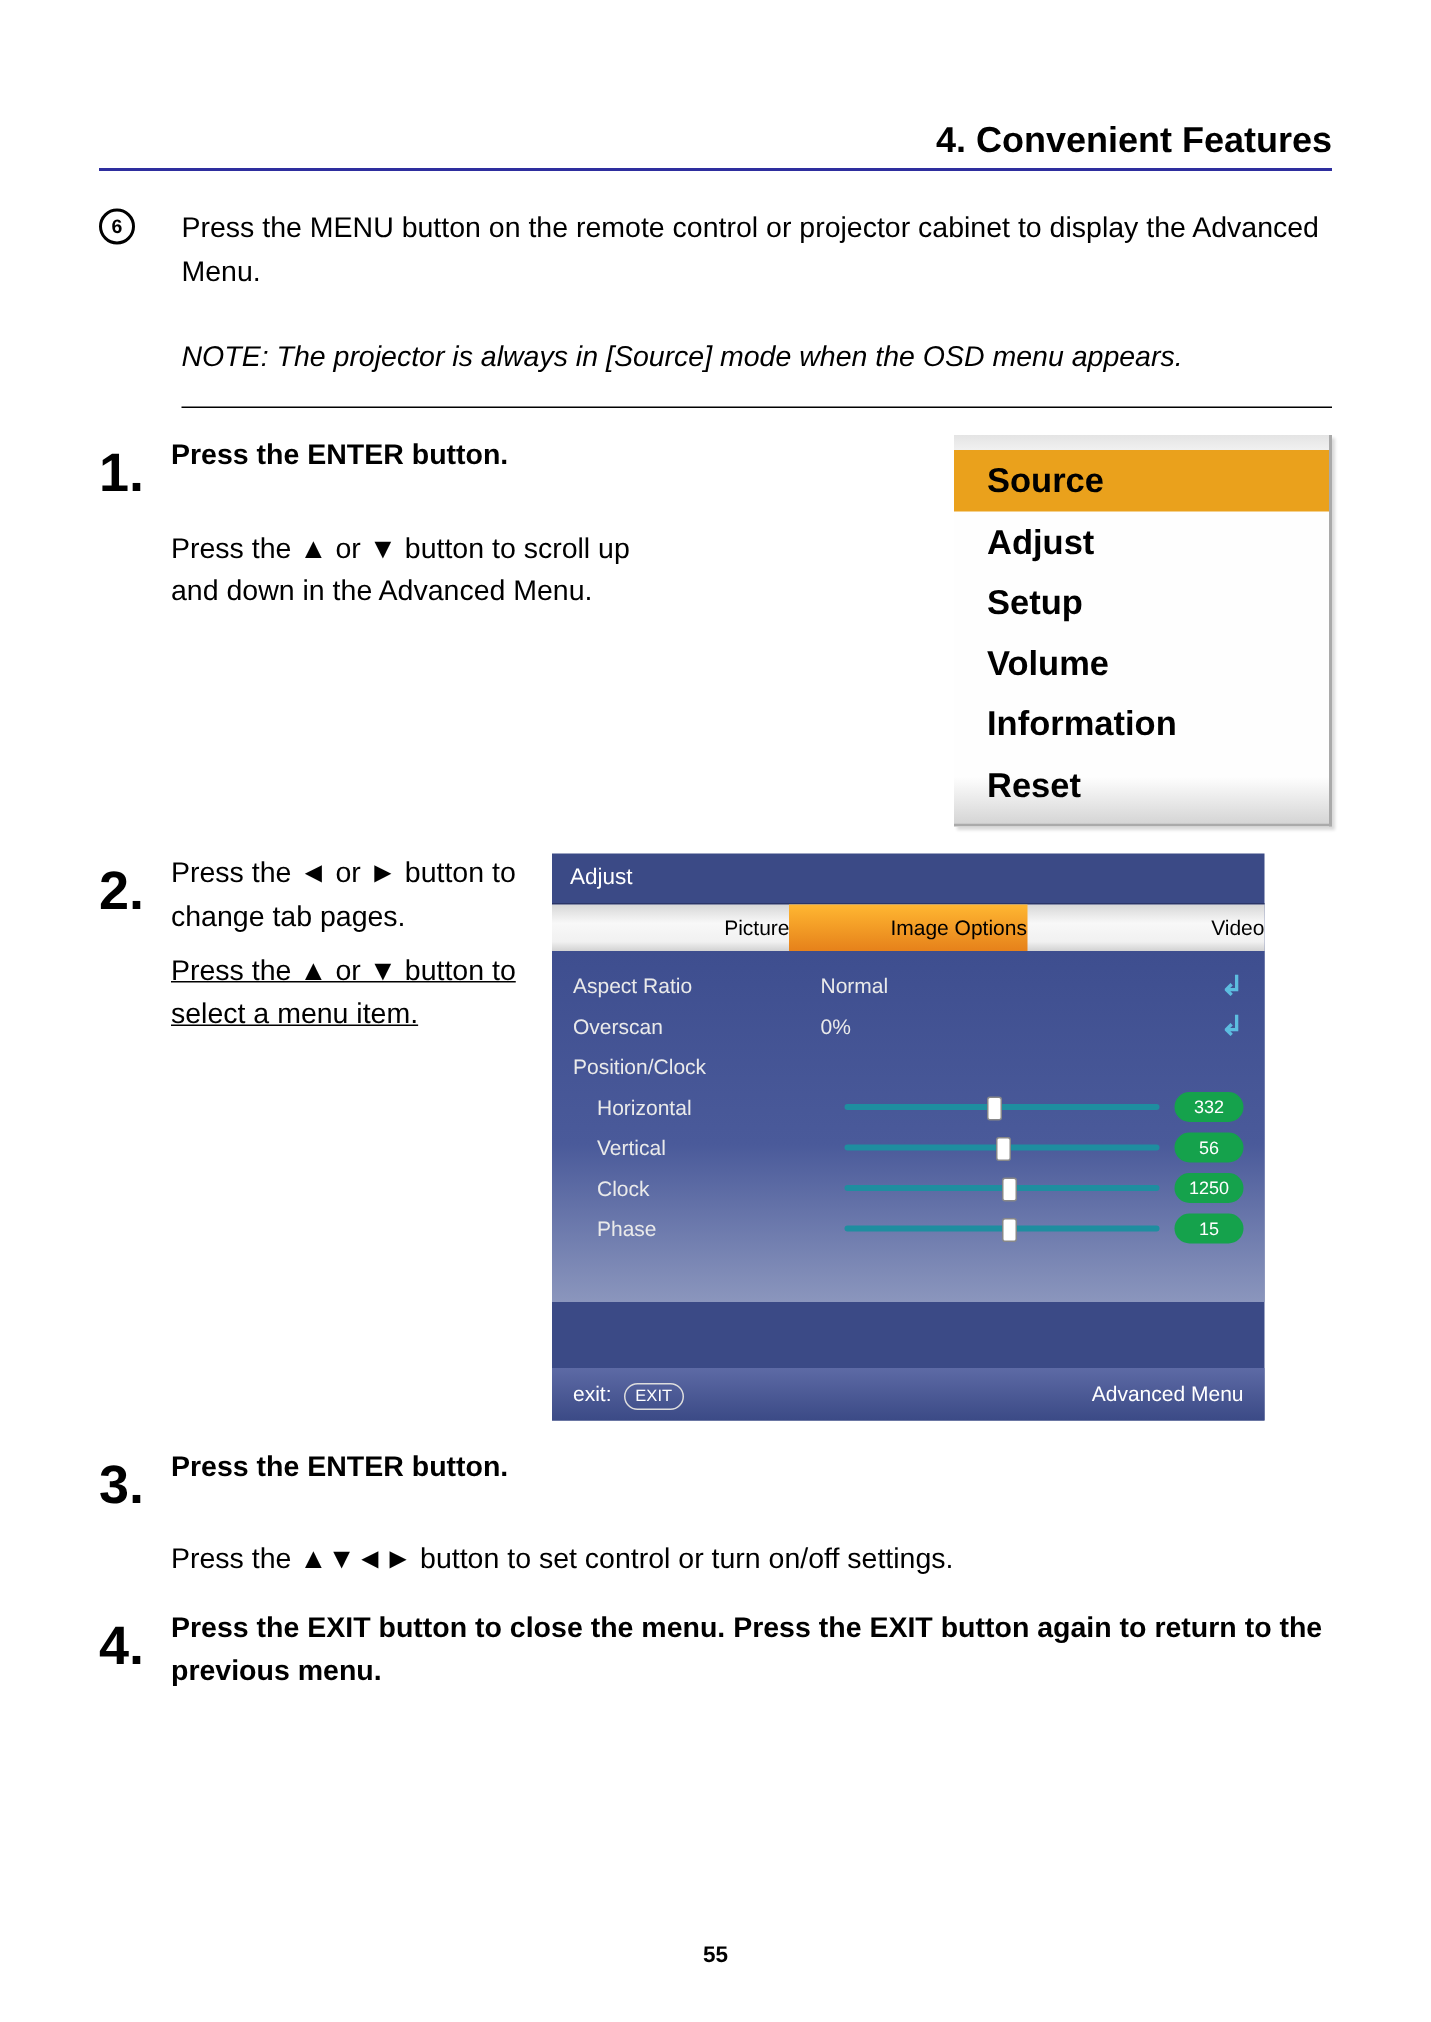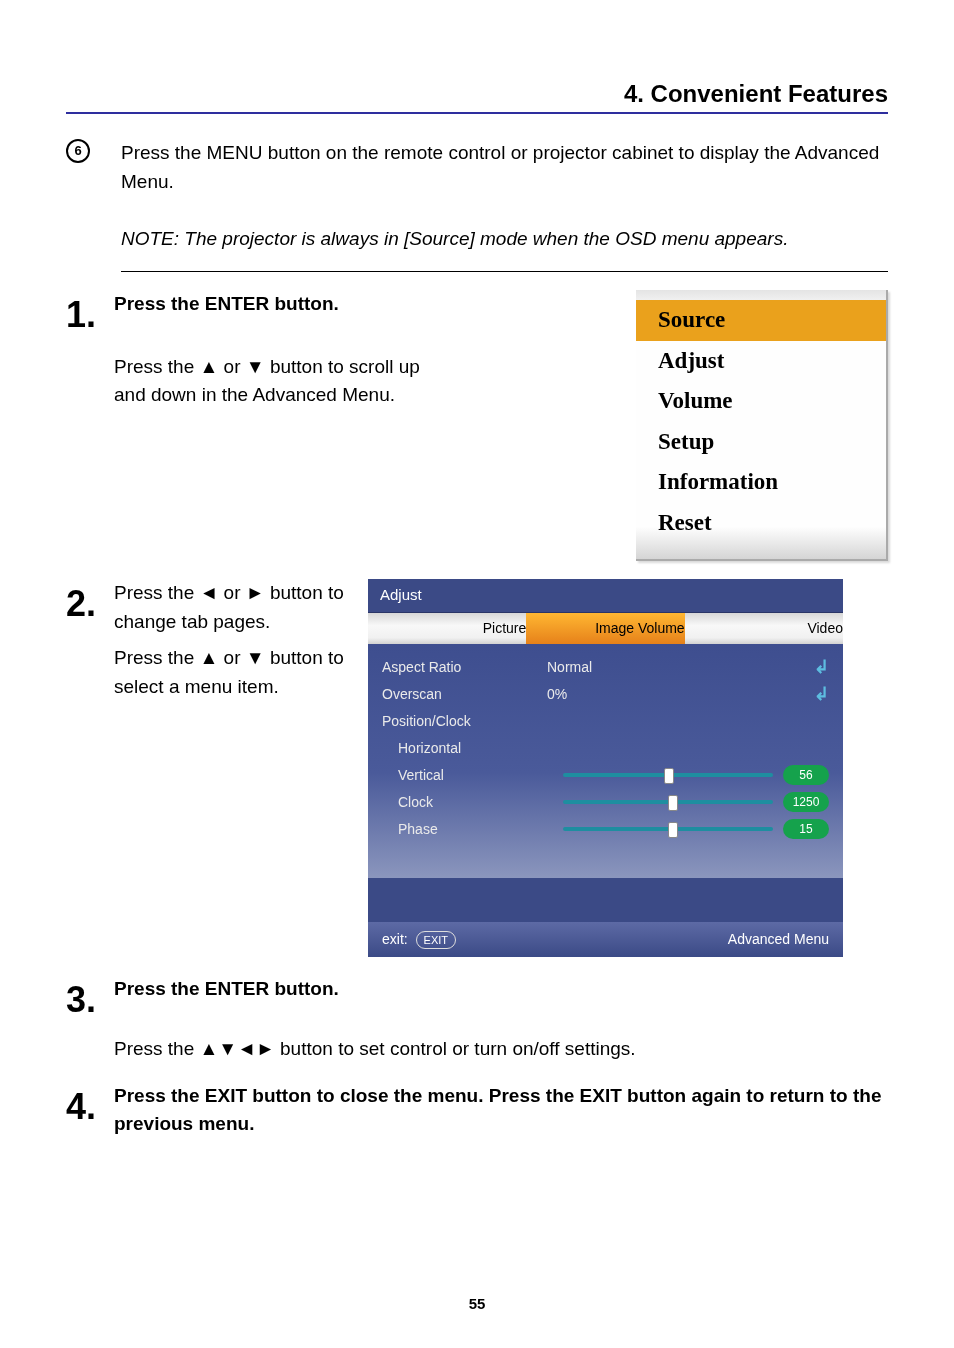--- a/index.html
+++ b/index.html
@@ -74,23 +74,23 @@
   .step-text {
     min-width: 0;
   }
   .mini-menu {
     margin-left: auto;
     flex-shrink: 0;
     background: linear-gradient(to bottom, #e4e4e4 0%, #fefefe 8%, #fefefe 88%, #d5d5d5 100%);
     border-right: 2px solid #aaa;
     border-bottom: 2px solid #aaa;
     width: 250px;
-    padding: 10px 0 16px 0;
+    padding: 10px 0 6px 0;
     box-shadow: 2px 2px 2px rgba(0,0,0,0.15);
-    font-family: Liberation Serif, serif;
+    font-family: Liberation Sans, sans-serif;
   }
   .mini-menu-item {
     padding: 3px 22px;
     font-size: 23px;
     font-weight: bold;
     color: #000;
   }
   .mini-menu-item.selected {
     background: #eaa11c;
   }
@@ -231,62 +231,68 @@
     <div class="step-num">1.</div>
     <div class="step-body">
       <div class="step-row">
         <div class="step-text" style="width:310px;">
           <div style="font-weight:bold;">Press the ENTER button.</div>
           <div style="margin-top:34px;">Press the ▲ or ▼ button to scroll up and down in the Advanced Menu.</div>
         </div>
         <div class="mini-menu">
           <div class="mini-menu-item selected">Source</div>
           <div class="mini-menu-item">Adjust</div>
+          <div class="mini-menu-item">Setup</div>
           <div class="mini-menu-item">Volume</div>
-          <div class="mini-menu-item">Setup</div>
           <div class="mini-menu-item">Information</div>
           <div class="mini-menu-item">Reset</div>
         </div>
       </div>
     </div>
   </div>
 
   
   <div class="step">
     <div class="step-num">2.</div>
     <div class="step-body">
       <div class="step-row">
         <div class="step-text" style="width:230px;">
           <div>Press the ◄ or ► button to change tab pages.</div>
-          <div style="margin-top:8px;">Press the ▲ or ▼ button to select a menu item.</div>
+          <div style="margin-top:8px;text-decoration:underline;">Press the ▲ or ▼ button to select a menu item.</div>
         </div>
 
         <div class="adjust-panel">
           <div class="adjust-title">Adjust</div>
           <div class="tabs">
             <div class="tab">Picture</div>
-            <div class="tab selected">Image Volume</div>
+            <div class="tab selected">Image Options</div>
             <div class="tab">Video</div>
           </div>
           <div class="adjust-body">
             <div class="row">
               <div class="label">Aspect Ratio</div>
               <div class="value">Normal</div>
               <span class="enter-icon">↲</span>
             </div>
             <div class="row">
               <div class="label">Overscan</div>
               <div class="value">0%</div>
               <span class="enter-icon">↲</span>
             </div>
             <div class="row">
               <div class="label">Position/Clock</div>
             </div>
             <div class="row">
               <div class="sublabel">Horizontal</div>
+              <div class="slider">
+                <div class="slider-track">
+                    <div class="slider-thumb" style="left:45%"></div>
+                  </div>
+                <div class="slider-badge">332</div>
+              </div>
             </div>
             <div class="row">
               <div class="sublabel">Vertical</div>
               <div class="slider">
                 <div class="slider-track">
                     <div class="slider-thumb" style="left:48%"></div>
                   </div>
                 <div class="slider-badge">56</div>
               </div>
             </div>

